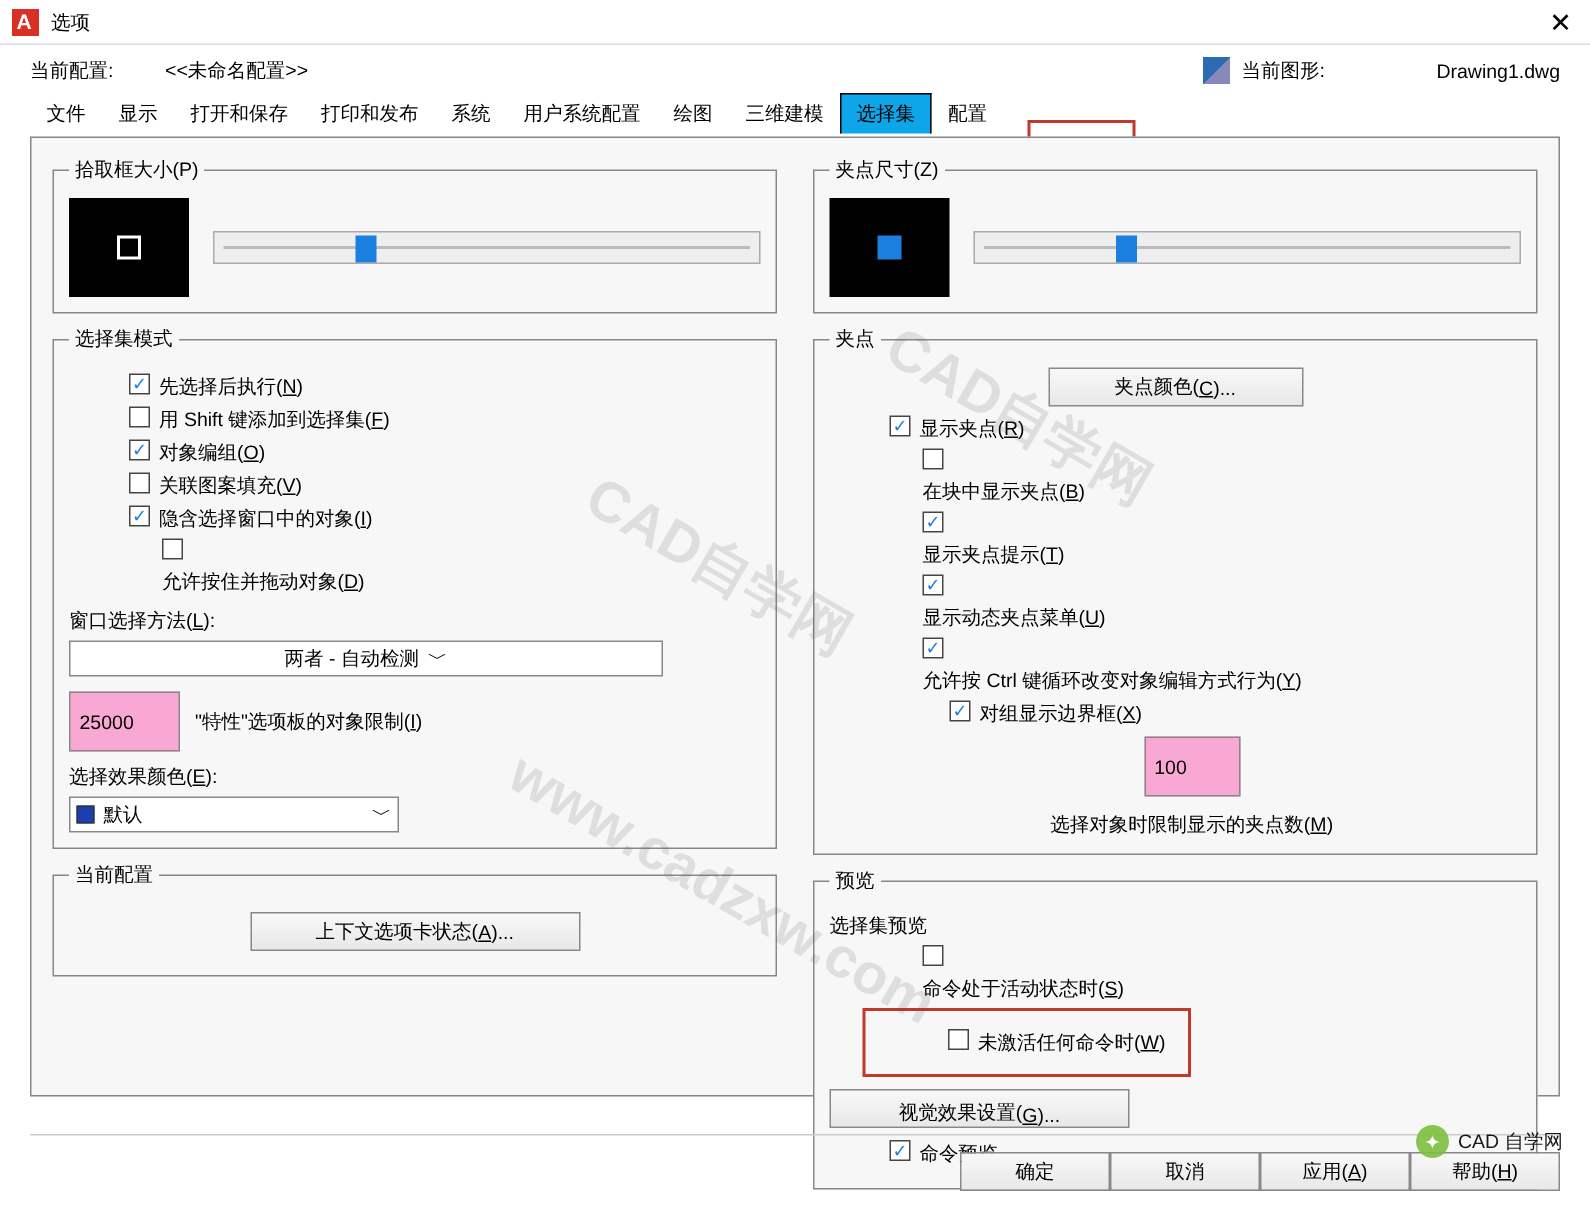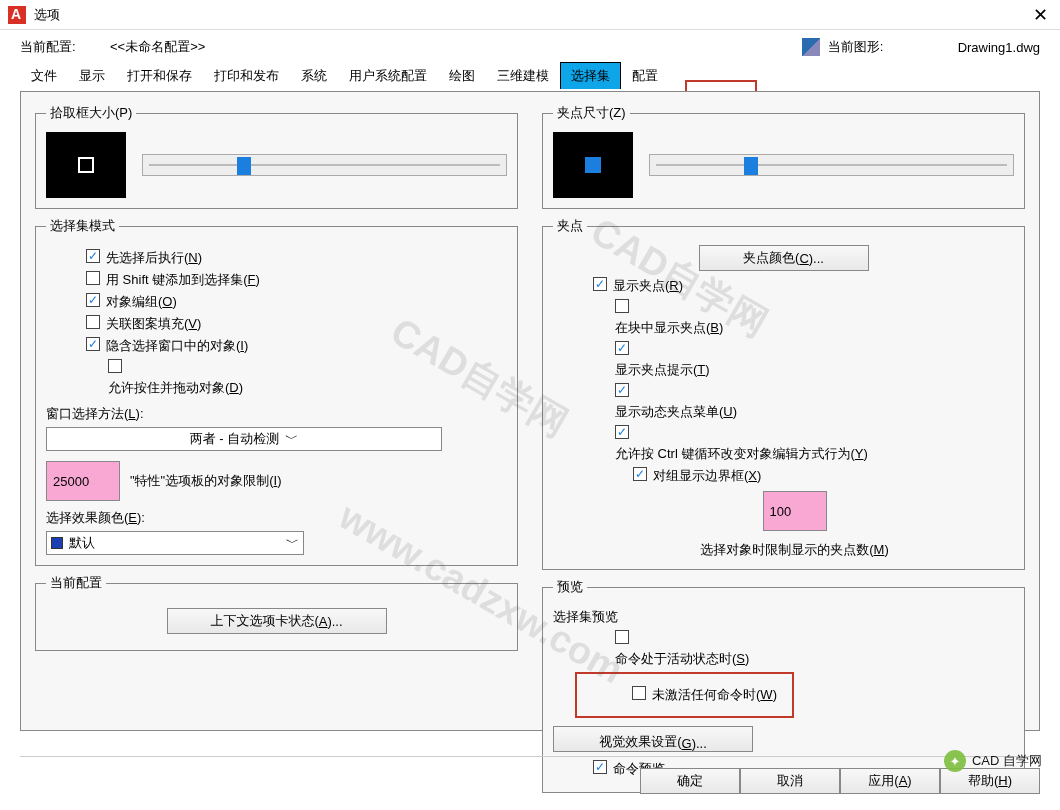--- a/index.html
+++ b/index.html
@@ -136,21 +136,21 @@
           <span class="left">
               <span>两者 - 自动检测</span>
             </span>
           <span>﹀</span>
         </div>
         <div class="inline" style="margin-top:10px;">
           <span class="txt" style="width:74px;">25000</span>
           <span>"特性"选项板的对象限制(<span class="u">I</span>)</span>
         </div>
         <div style="margin-top:8px;">选择效果颜色(<span class="u">E</span>):</div>
-        <div class="combo" style="width:258px;margin-top:4px;">
+        <div class="combo" style="width:220px;margin-top:4px;">
           <span class="left">
               <span class="col-swatch"></span>
               <span>默认</span>
             </span>
           <span>﹀</span>
         </div>
       </fieldset>
 
       <fieldset>
         <legend><span>当前配置</span></legend>

